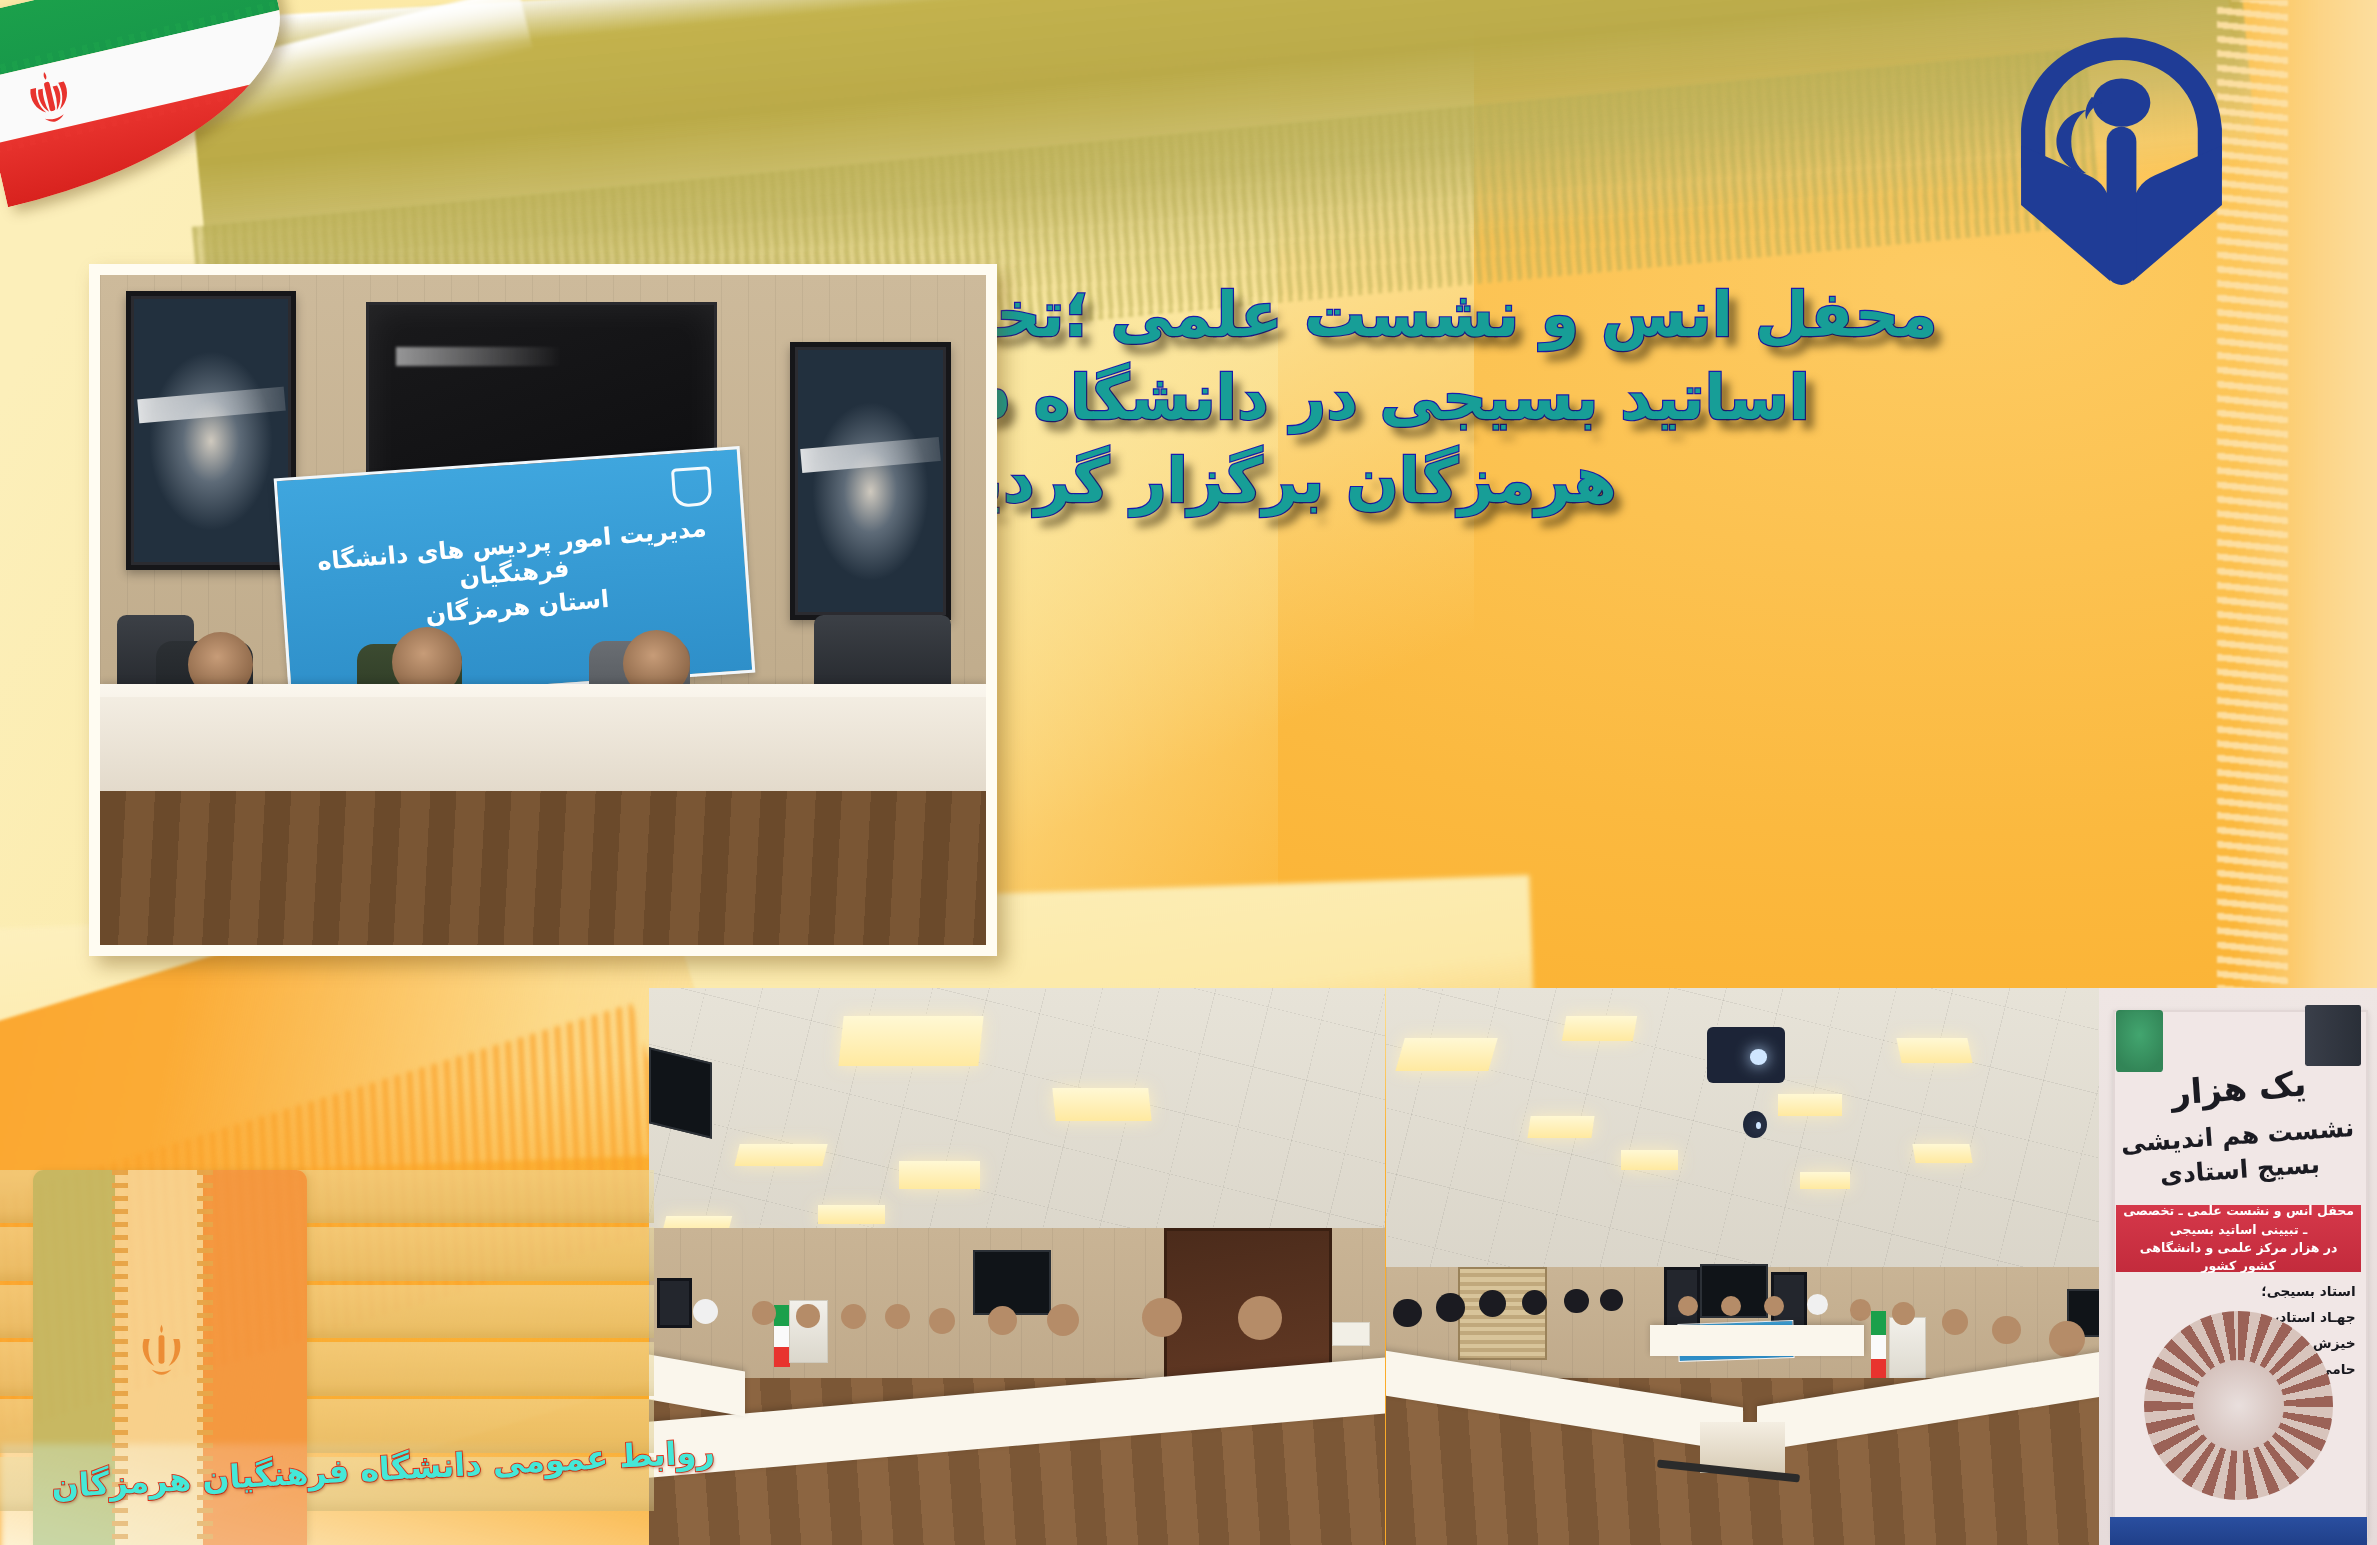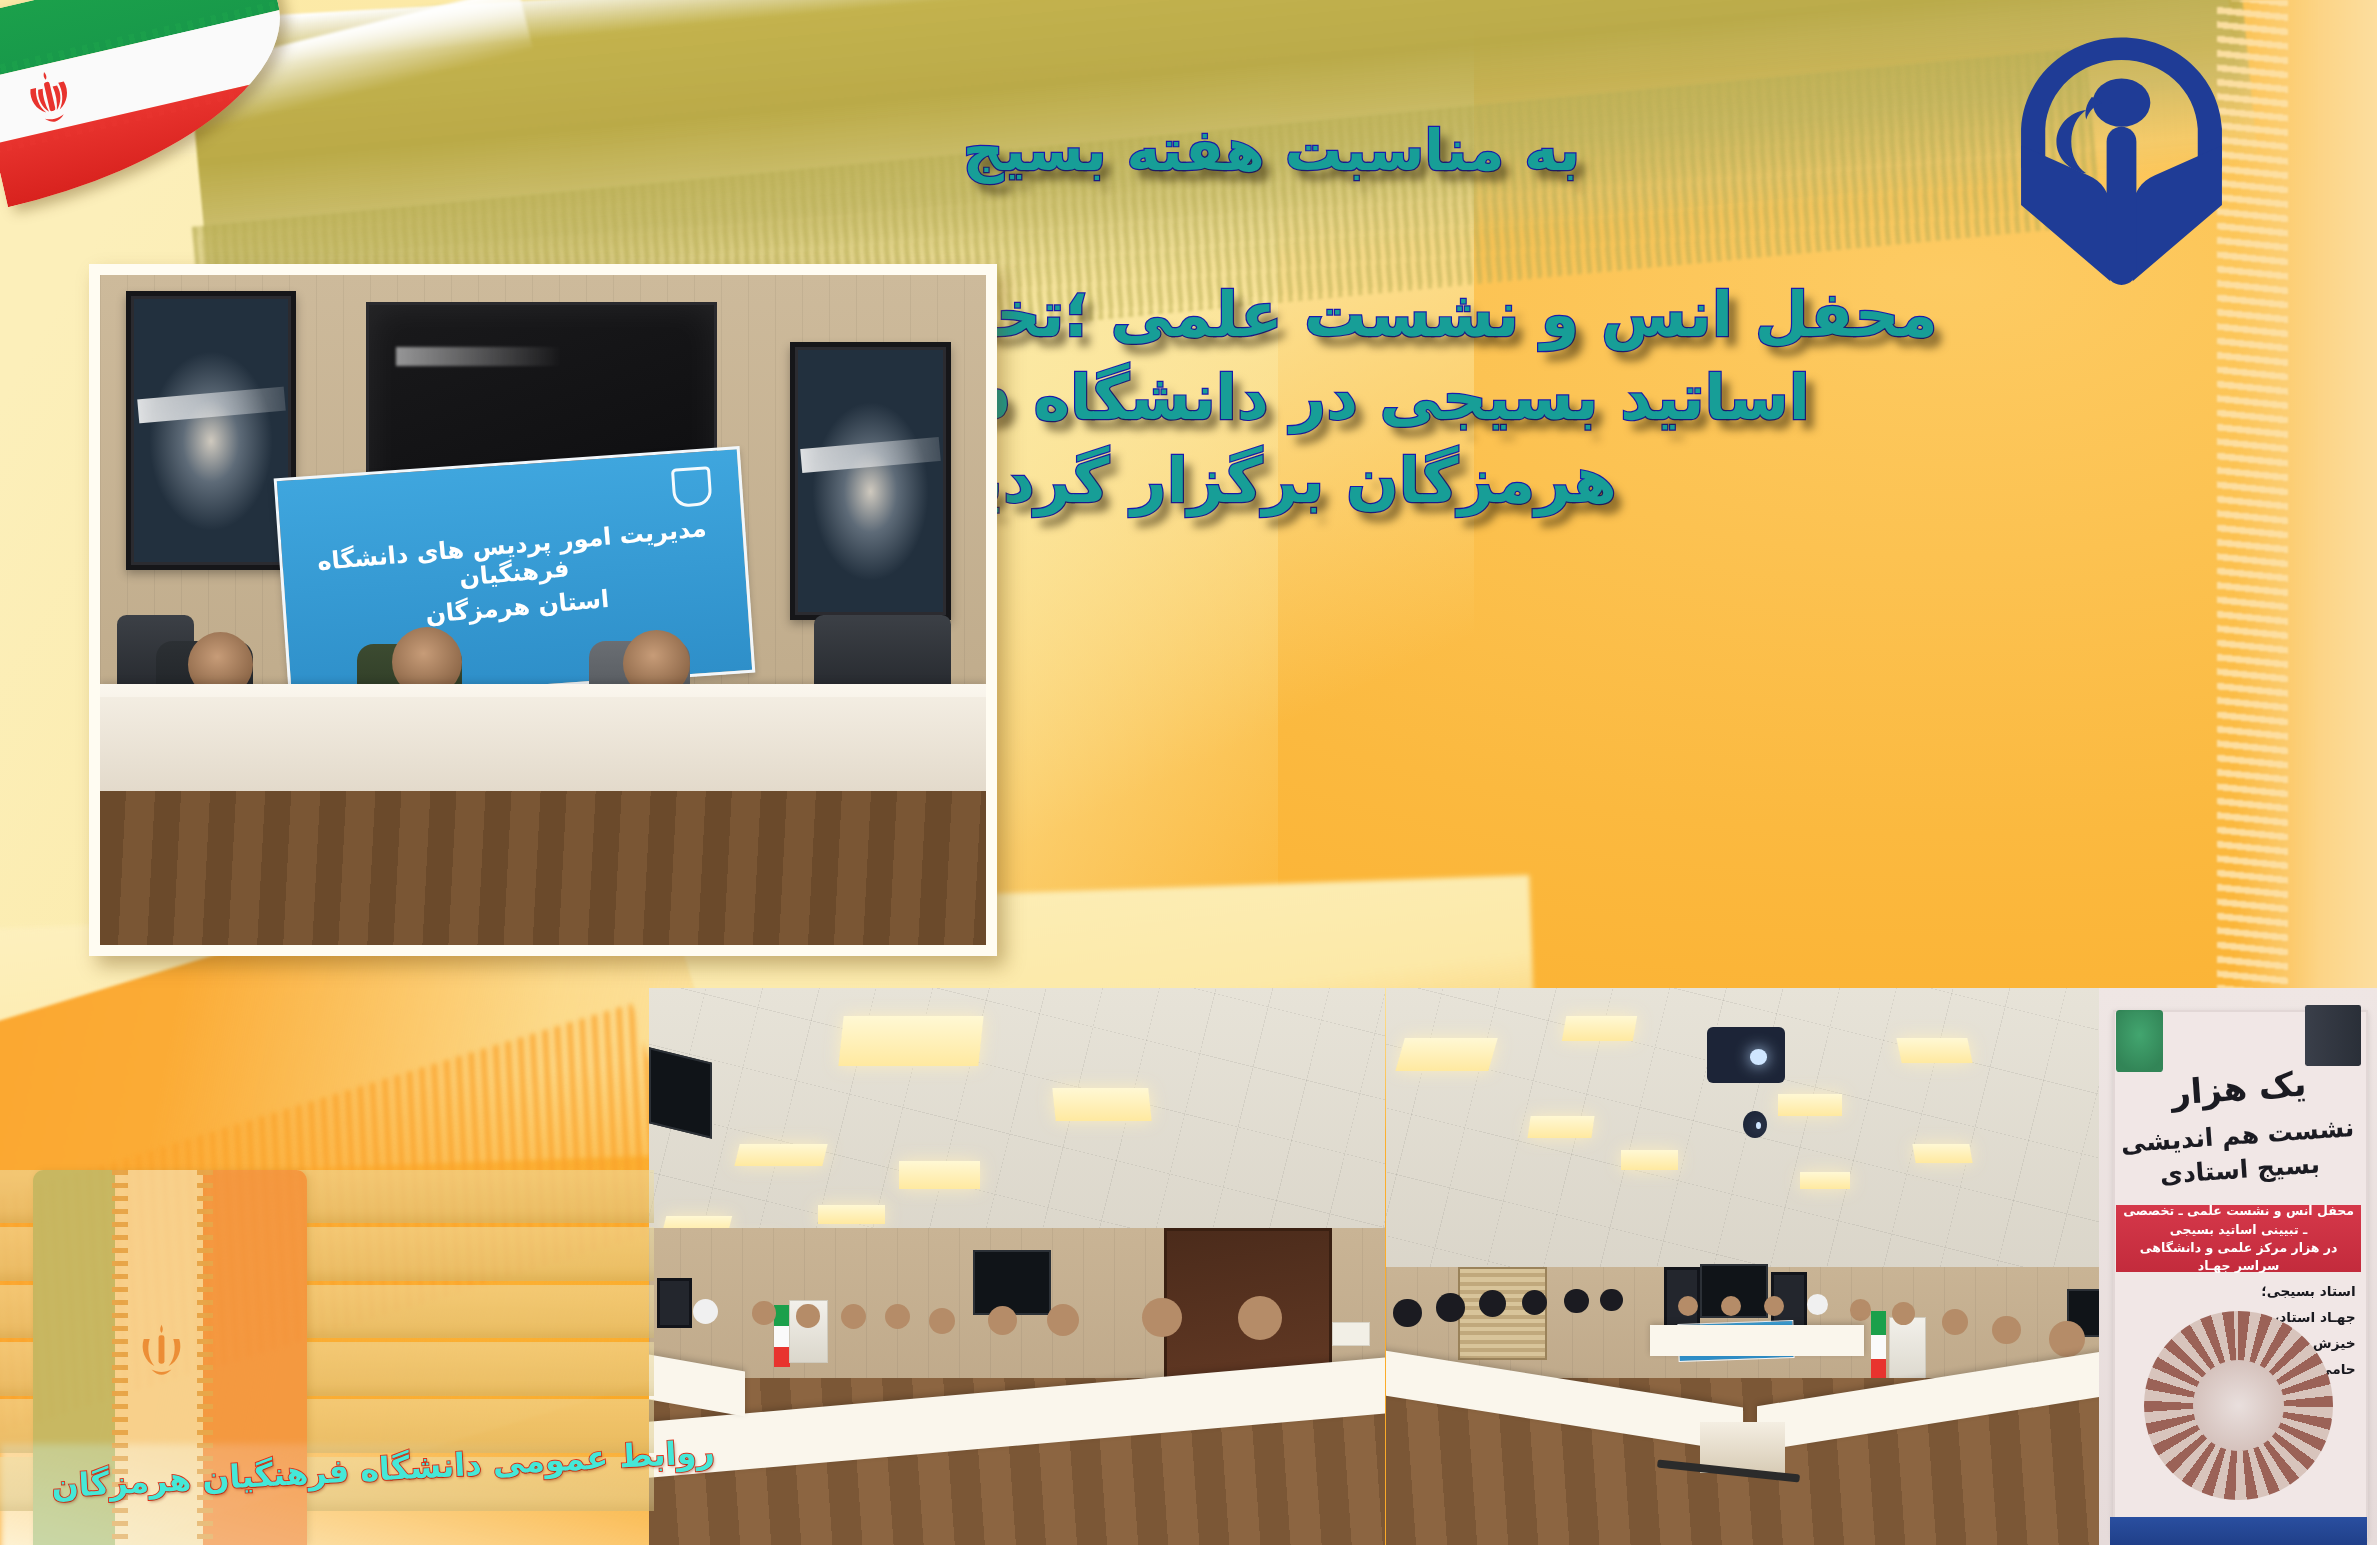--- a/index.html
+++ b/index.html
@@ -362,23 +362,20 @@
         <path d="M258 128v64l-96 82V196c0-16 9-30 24-36l72-32z"></path>
 
         <path d="M150 108c-9 0-16 7-16 16v138c0 8 6 16 16 16s16-8 16-16V124c0-9-7-16-16-16z"></path>
 
         <path d="M112 90c-18 2-32 17-32 34s14 32 32 34c-10-7-16-19-16-34s6-27 16-34z"></path>
         <path d="M118 76c-6 8-8 16-6 24 3-9 9-15 17-18-4-3-8-5-11-6z"></path>
       </g>
     </svg>
   </div>
 
-  <div class="head-block">
-    <p class="fa-title title-occasion">به مناسبت هفته بسیج</p>
-  </div>
 
   <div class="fa-title title-main">
     <div>محفل انس و نشست علمی ؛تخصصی؛تبیینی</div>
     <div>اساتید بسیجی در  دانشگاه فرهنگیان</div>
     <div>هرمزگان  برگزار گردید.</div>
   </div>
 
   <div class="photo-main">
     <div class="inner">
       <div class="wall"></div>
@@ -429,21 +426,21 @@
       <div class="poster">
         <div class="sheet"></div>
         <div class="plogo"></div>
         <div class="pheads"></div>
         <div class="ptitle">
           <span class="t1">یک هزار</span>
           <span class="t2">نشست هم اندیشی بسیج استادی</span>
         </div>
         <div class="redbar">
           <span>محفل انس و نشست علمی ـ تخصصی ـ تبیینی اساتید بسیجی</span>
-          <span>در هزار مرکز علمی و دانشگاهی سراسر جهـاد</span>
+          <span>در هزار مرکز علمی و دانشگاهی کشور کشور</span>
         </div>
         <div class="plist">
           <div>استاد بسیجی؛</div>
           <div>جهـاد استاد،</div>
           <div>خیزش علمی،</div>
           <div>حامی مقاومت</div>
         </div>
         <div class="pcircle"></div>
         <div class="bluebar"></div>
       </div>

